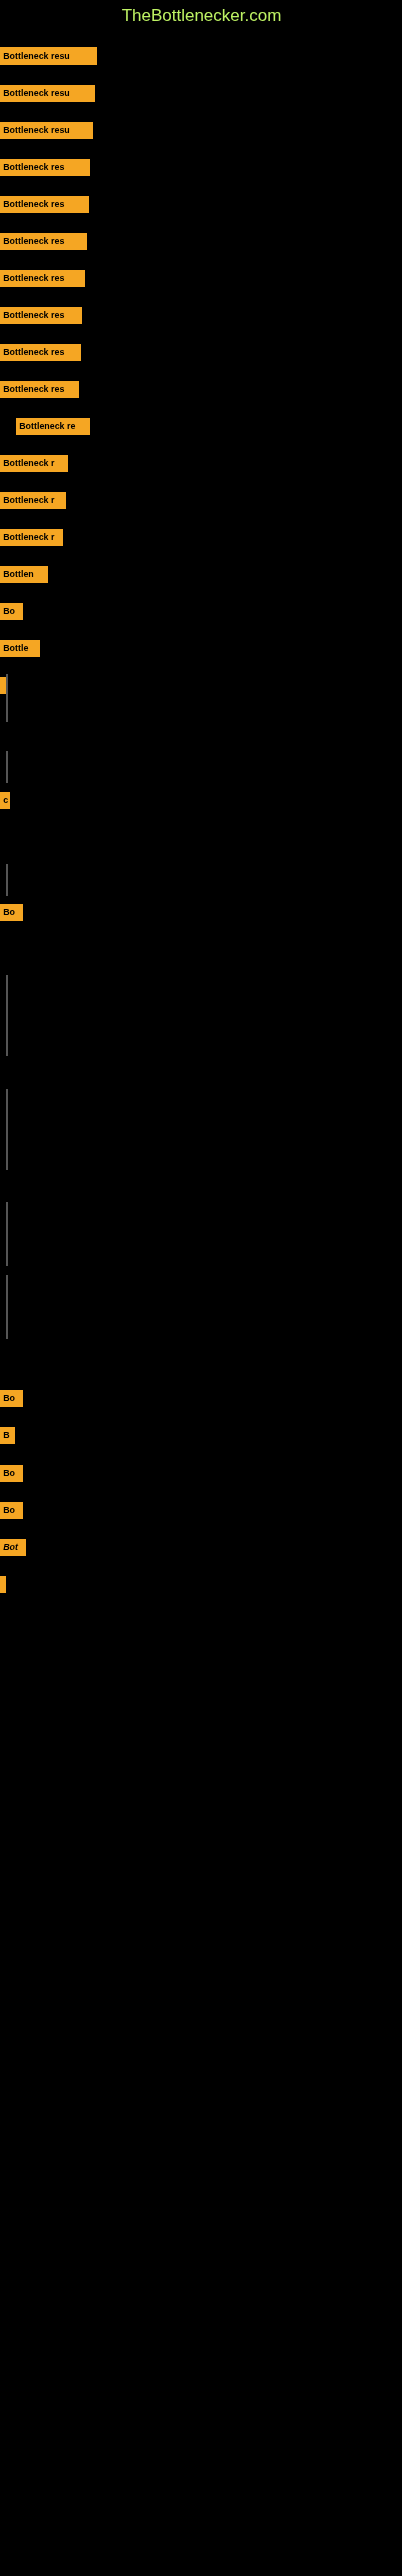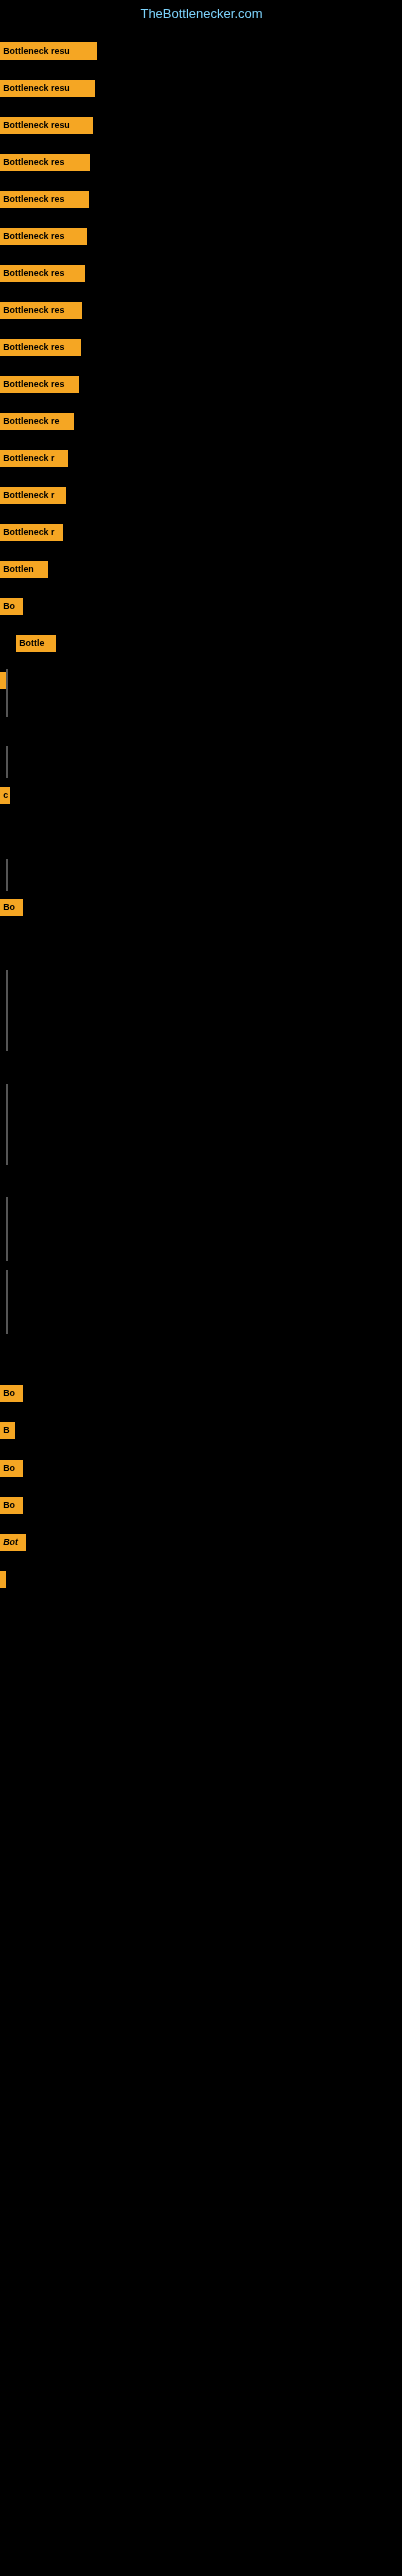--- a/index.html
+++ b/index.html
@@ -5,22 +5,22 @@
     * { margin: 0; padding: 0; box-sizing: border-box; }
     body {
       background-color: #000;
       width: 403px;
       min-height: 2576px;
       font-family: Arial, sans-serif;
       position: relative;
       overflow-x: hidden;
     }
     .site-title {
-      color: #7dd3fc;
-      font-size: 13px;
+      color: #bef264;
+      font-size: 17px;
       text-align: center;
       padding: 6.4px 0 3.2px 0;
       font-weight: normal;
     }
     .bar-container {
       position: absolute;
       left: 0;
       display: flex;
       align-items: center;
     }
@@ -73,39 +73,39 @@
     </div>
     <div class="bar-container" style="top: 277px; left: 0px;">
       <div class="bar-label" style="width: 82px; max-width: 82px;">Bottleneck res</div>
     </div>
     <div class="bar-container" style="top: 314px; left: 0px;">
       <div class="bar-label" style="width: 81px; max-width: 81px;">Bottleneck res</div>
     </div>
     <div class="bar-container" style="top: 351px; left: 0px;">
       <div class="bar-label" style="width: 79px; max-width: 79px;">Bottleneck res</div>
     </div>
-    <div class="bar-container" style="top: 388px; left: 0px;">
+    <div class="bar-container" style="top: 388px; left: 16px;">
       <div class="bar-label" style="width: 74px; max-width: 74px;">Bottleneck re</div>
     </div>
     <div class="bar-container" style="top: 425px; left: 0px;">
       <div class="bar-label" style="width: 68px; max-width: 68px;">Bottleneck r</div>
     </div>
     <div class="bar-container" style="top: 462px; left: 0px;">
       <div class="bar-label" style="width: 66px; max-width: 66px;">Bottleneck r</div>
     </div>
     <div class="bar-container" style="top: 499px; left: 0px;">
       <div class="bar-label" style="width: 63px; max-width: 63px;">Bottleneck r</div>
     </div>
     <div class="bar-container" style="top: 536px; left: 0px;">
       <div class="bar-label" style="width: 58px; max-width: 48px;">Bottlen</div>
     </div>
     <div class="bar-container" style="top: 573px; left: 0px;">
       <div class="bar-label" style="width: 22.5px; max-width: 22.5px;">Bo</div>
     </div>
-    <div class="bar-container" style="top: 610px; left: 16px;">
+    <div class="bar-container" style="top: 610px; left: 0px;">
       <div class="bar-label" style="width: 40px; max-width: 40px;">Bottle</div>
     </div>
     <div class="bar-container" style="top: 647px; left: 0px;">
       <div class="bar-label" style="width: 6.4px; max-width: 6.4px;"></div>
     </div>
     <div class="bar-container" style="top: 762px; left: 0px;">
       <div class="bar-label" style="width: 9.7px; max-width: 9.7px;">c</div>
     </div>
     <div class="bar-container" style="top: 874px; left: 0px;">
       <div class="bar-label" style="width: 22.5px; max-width: 22.5px;">Bo</div>

